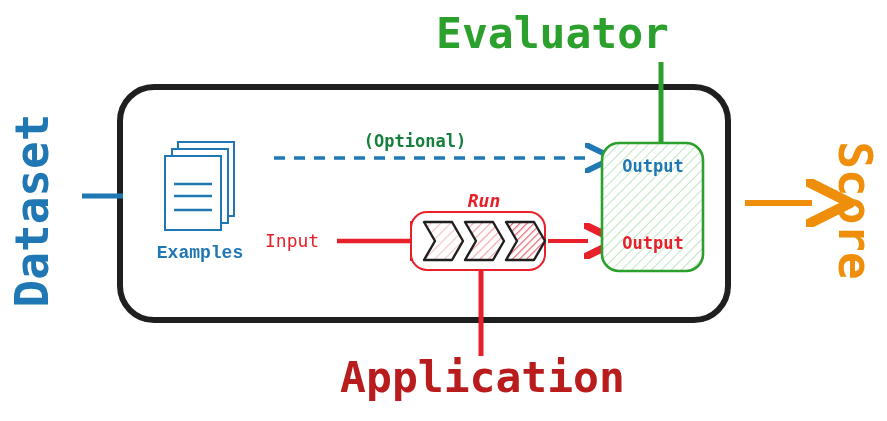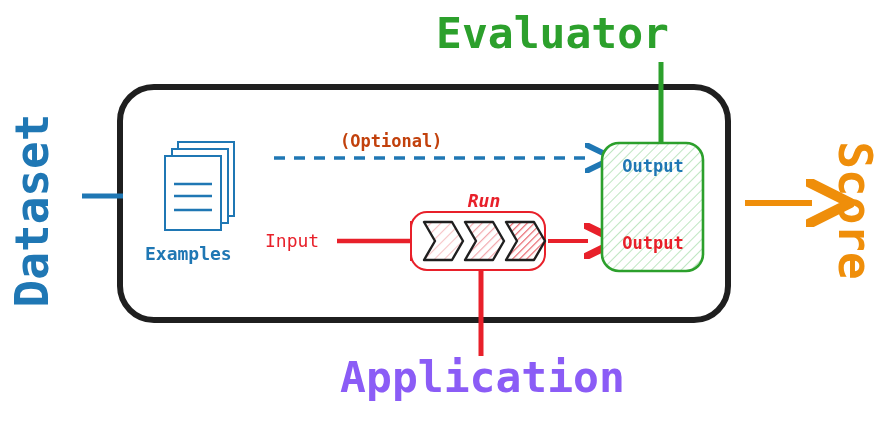--- a/index.html
+++ b/index.html
@@ -72,38 +72,41 @@
   }
   #application-label {
     left: 0px;
     top: 352px;
     width: 887px;
     text-align: center;
     padding-left: 78px;
     box-sizing: border-box;
     font-size: 43px;
     font-weight: bold;
-    color: #8b5cf6;
+    color: #b91c1c;
   }
   
   #examples-label {
     left: 145px;
     top: 243px;
     width: 110px;
+    text-align: center;
     font-size: 18px;
     font-weight: bold;
     color: #1f77b4;
+    font-family: Liberation Mono, monospace;
   }
   #optional-label {
     left: 340px;
     top: 131px;
     width: 150px;
+    text-align: center;
     font-size: 17px;
     font-weight: bold;
-    color: #c2410c;
+    color: #15803d;
   }
   #input-label {
     left: 265px;
     top: 230px;
     font-size: 18px;
     font-weight: normal;
     color: #e8202a;
   }
   #run-label {
     left: 424px;

